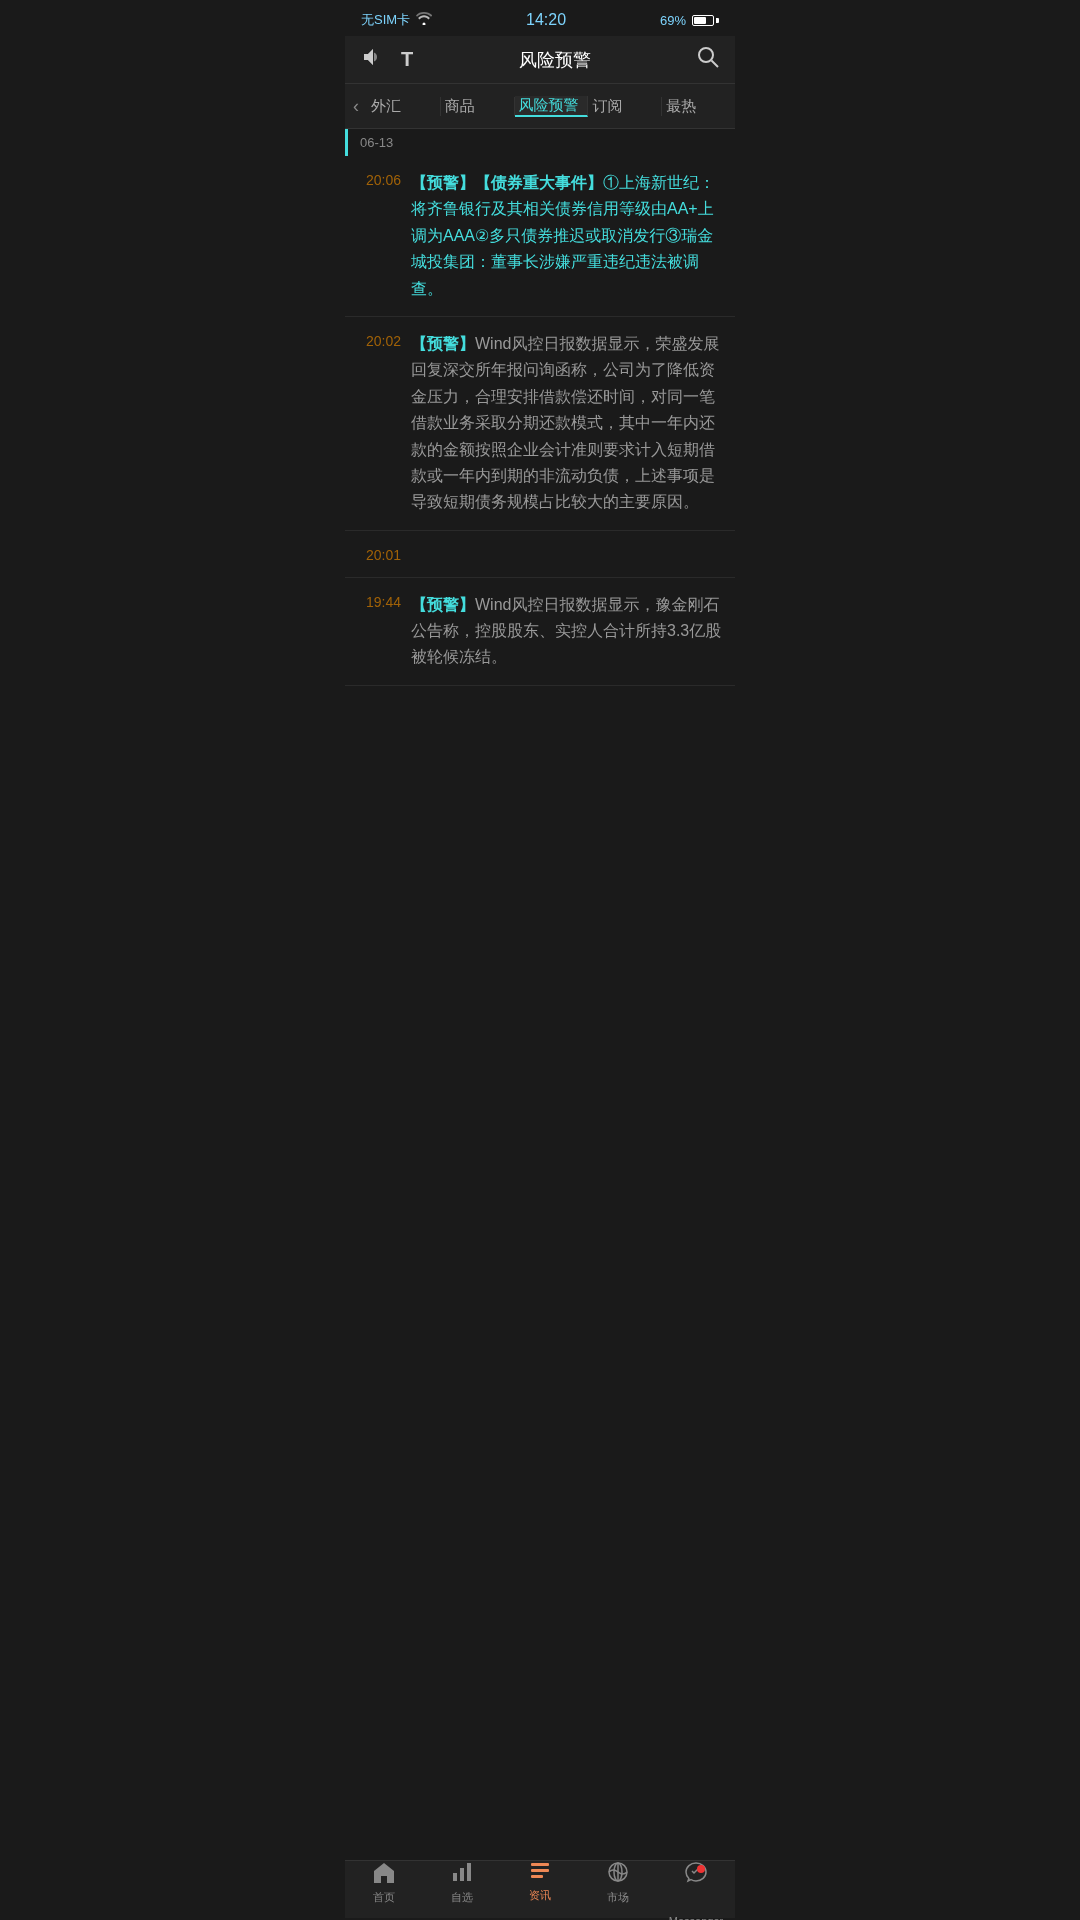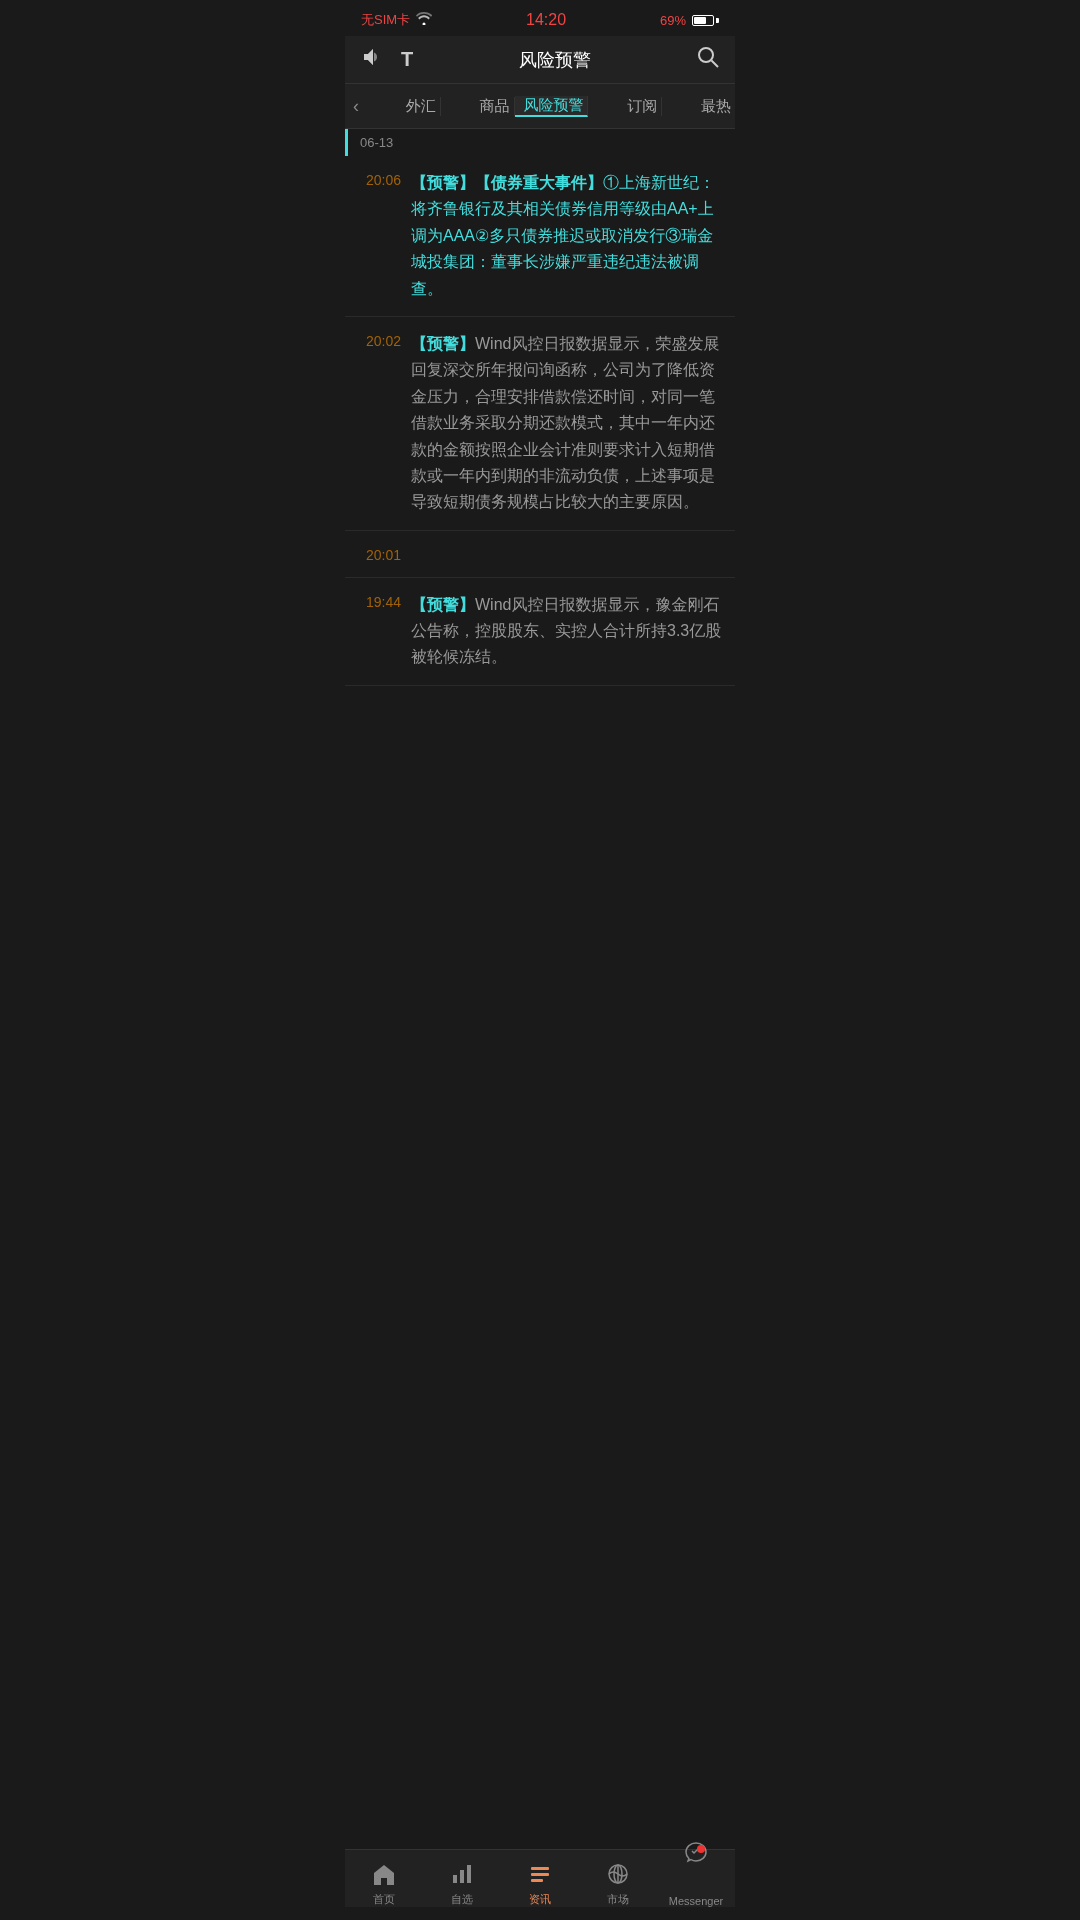--- a/index.html
+++ b/index.html
@@ -17,21 +17,21 @@
     }
 
     
     .status-bar {
       background: #1a1a1a;
       display: flex;
       justify-content: space-between;
       align-items: center;
       padding: 8px 16px 4px;
       font-size: 13px;
-      color: #ef4444;
+      color: #7dd3fc;
       height: 36px;
     }
     .status-left { display: flex; align-items: center; gap: 6px; }
     .status-center { font-size: 16px; font-weight: 500; }
     .status-right { display: flex; align-items: center; gap: 6px; font-size: 13px; }
     .battery-icon {
       display: inline-flex;
       align-items: center;
       gap: 1px;
     }
@@ -88,21 +88,21 @@
       padding: 0 8px;
       color: #888;
       font-size: 18px;
       cursor: pointer;
       height: 44px;
       display: flex;
       align-items: center;
     }
     .tab-item {
       flex: 1;
-      text-align: right;
+      text-align: left;
       padding: 0 4px;
       font-size: 15px;
       color: #aaa;
       cursor: pointer;
       border-right: 1px solid #333;
       white-space: nowrap;
     }
     .tab-item.active {
       color: #4dd;
       border-bottom: 2px solid #4dd;
@@ -152,28 +152,28 @@
       color: #4dd;
     }
     .news-tag {
       color: #4dd;
       font-weight: bold;
     }
 
     
     .bottom-nav {
       position: fixed;
-      bottom: 13px;
+      bottom: 2px;
       left: 50%;
       transform: translateX(-50%);
       width: 390px;
       background: #222;
       border-top: 1px solid #333;
       display: flex;
-      align-items: flex-end;
+      align-items: flex-start;
       height: 58px;
     }
     .nav-item {
       flex: 1;
       display: flex;
       flex-direction: column;
       align-items: center;
       justify-content: center;
       gap: 3px;
       cursor: pointer;

